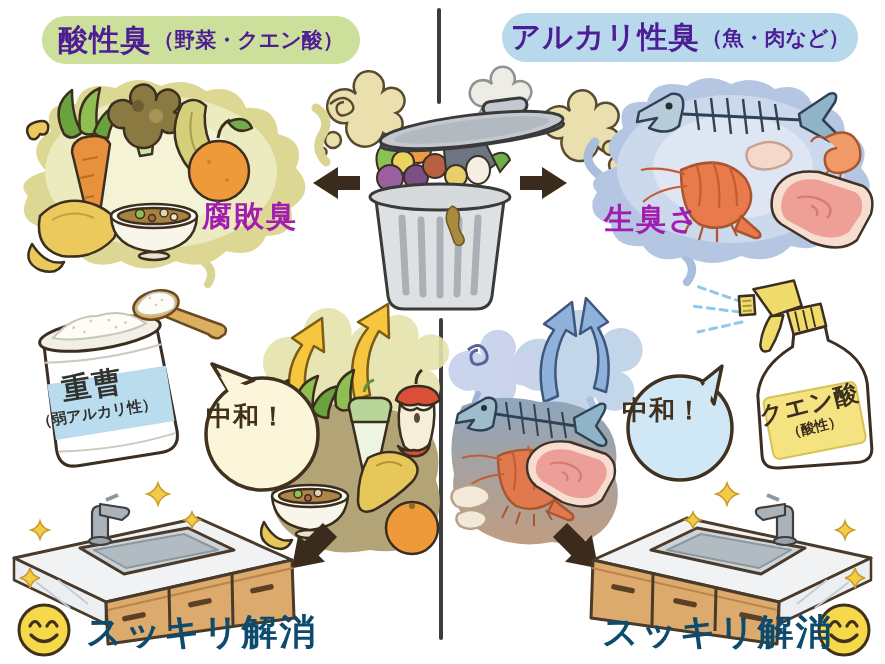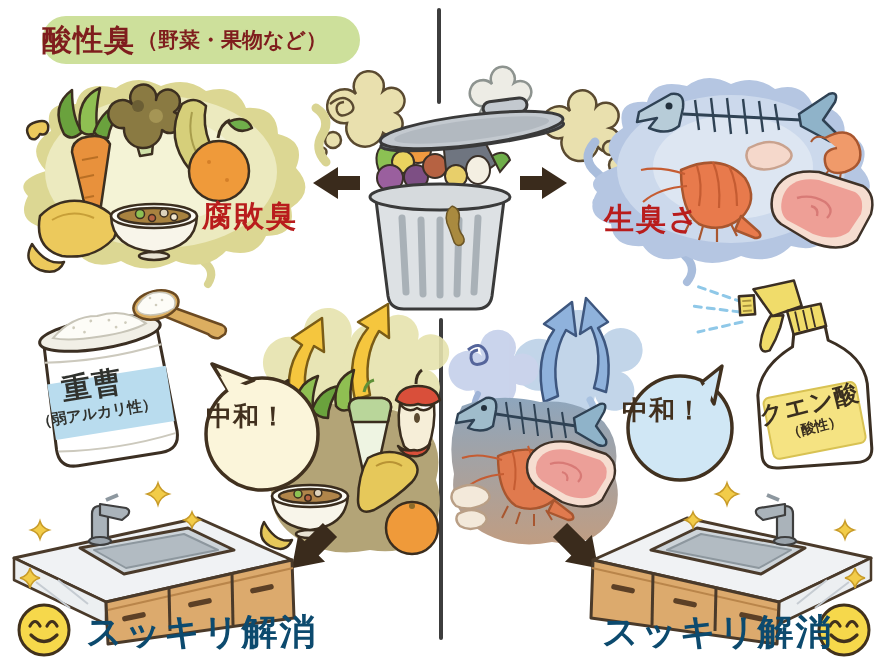--- a/index.html
+++ b/index.html
@@ -1,45 +1,49 @@
 <!DOCTYPE html>
 <html><head>
 <meta charset="utf-8">
 <style>
   html,body{margin:0;padding:0;background:#fff;}
   #canvas{position:relative;width:885px;height:664px;background:#ffffff;overflow:hidden;
           font-family:"DejaVu Sans",sans-serif;}
   .abs{position:absolute;}
-  .pill{display:flex;align-items:center;border-radius:26px;
-        color:#7f1d1d;white-space:nowrap;}
+  .pill{display:flex;align-items:center;justify-content:center;border-radius:26px;
+        color:#4c1d95;white-space:nowrap;}
   .pill .t{font-size:30px;font-weight:800;letter-spacing:1px;}
   .pill .s{font-size:21px;font-weight:800;margin-left:2px;}
   .divider{background:#3d3d3d;width:4px;border-radius:2px;}
-  .odor-label{font-size:30px;font-weight:800;color:#b91c1c;letter-spacing:2px;}
+  .odor-label{font-size:30px;font-weight:800;color:#a21caf;letter-spacing:2px;}
   .bubble-text{font-size:26px;font-weight:800;color:#41301e;line-height:33px;letter-spacing:1px;}
   .result-text{font-size:36px;font-weight:800;color:#0c4a6e;letter-spacing:2px;}
   .jar-label{text-align:center;color:#30322e;transform:rotate(-9deg);}
   .jar-label .n{font-size:29px;font-weight:800;letter-spacing:2px;}
   .jar-label .w{font-size:15px;font-weight:800;margin-top:-2px;}
   .spray-label{text-align:center;color:#3a2f1f;transform:rotate(-14deg);}
   .spray-label .n{font-size:24px;font-weight:800;letter-spacing:1px;}
   .spray-label .w{font-size:14px;font-weight:800;margin-top:-1px;}
   svg{display:block;overflow:visible;}
 </style>
 </head>
 <body>
 
 <div id="canvas">
 
   <div class="abs divider" style="left:437px;top:8px;height:96px;"></div>
   <div class="abs divider" style="left:439px;top:318px;height:322px;"></div>
 
   <div class="abs pill" style="left:42px;top:16px;width:318px;height:48px;background:#cde09b;">
     <span class="t">酸性臭</span>
-    <span class="s">（野菜・果物など）</span>
+    <span class="s">（野菜・クエン酸）</span>
+  </div>
+  <div class="abs pill" style="left:502px;top:13px;width:356px;height:49px;background:#b8d9ec;">
+    <span class="t">アルカリ性臭</span>
+    <span class="s">（魚・肉など）</span>
   </div>
 
   <svg class="abs" style="left:300px;top:78px;" width="380" height="252" viewBox="0 0 380 252">
 
     <g fill="#e9e0ae" stroke="#5a4a30" stroke-width="2.5">
       <path d="M47,45 a17,17 0 1,1 9,-29 a15,15 0 1,1 27,-3 a13,13 0 1,1 13,22 a12,12 0 1,1 -13,20 a16,16 0 1,1 -36,-10 z"></path>
       <circle cx="33" cy="62" r="8"></circle>
         <circle cx="22" cy="74" r="4.5"></circle>
       <path d="M30,26 q13,-11 21,-2 q6,8 -3,12 q-9,4 -11,-3 q-2,-8 7,-9" fill="none" stroke-width="2.4"></path>
     </g>

